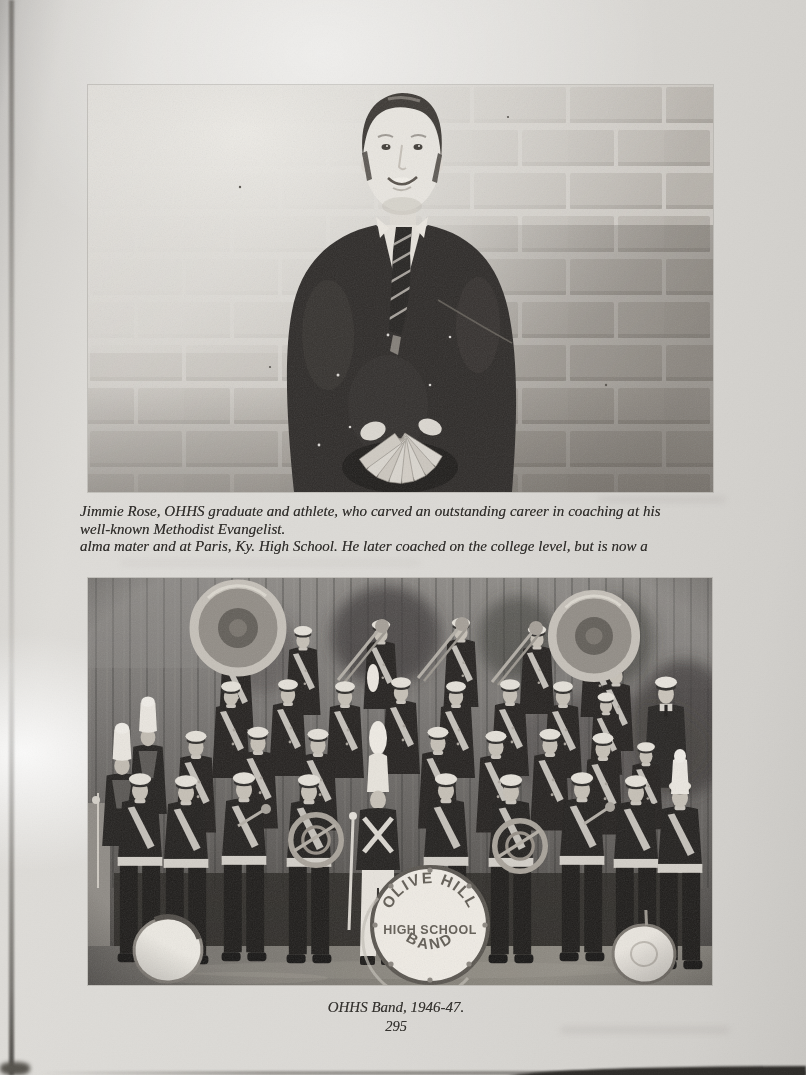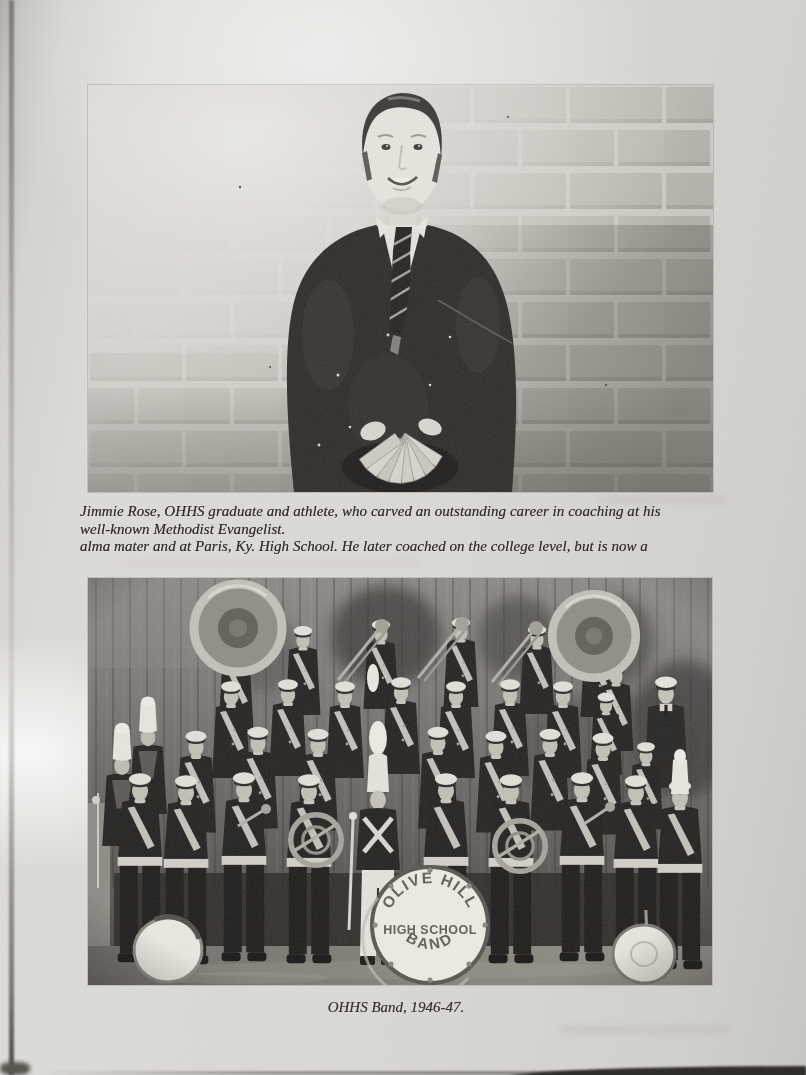--- a/index.html
+++ b/index.html
@@ -421,20 +421,21 @@
       </text>
     </g>
 
     <rect width="624" height="407" fill="url(#b-vig)"></rect>
     <rect width="624" height="407" filter="url(#b-grain)" opacity=".13"></rect>
   </svg>
   </div>
 
   <div class="bottom-captions">
     <div class="band-caption">OHHS Band, 1946-47.</div>
+    <div class="page-num">295</div>
   </div>
 
   <div class="edge-line-bottom"></div>
   <div class="edge-shadow-br"></div>
   <div class="edge-mark-bl"></div>
 
   <svg class="page-noise" width="806" height="1075">
     <filter id="p-grain">
         <feTurbulence type="fractalNoise" baseFrequency="0.8" numOctaves="2" stitchTiles="stitch"></feTurbulence>
         <feColorMatrix type="saturate" values="0"></feColorMatrix>

